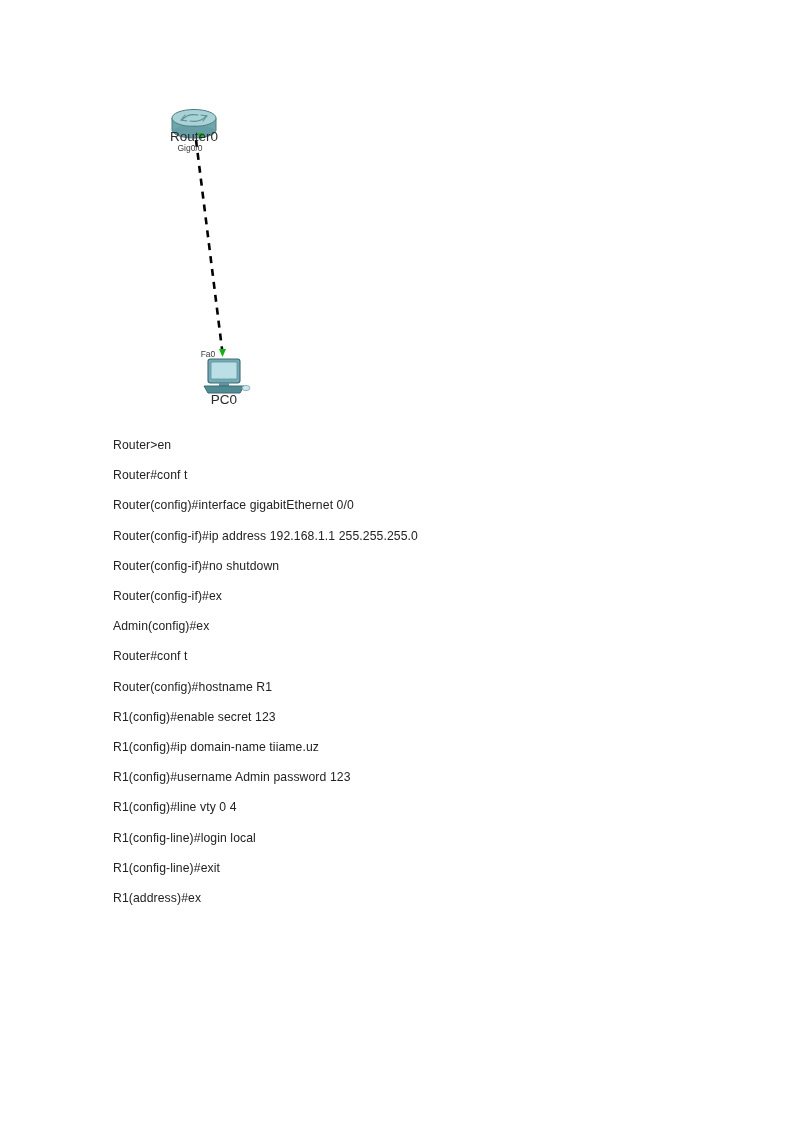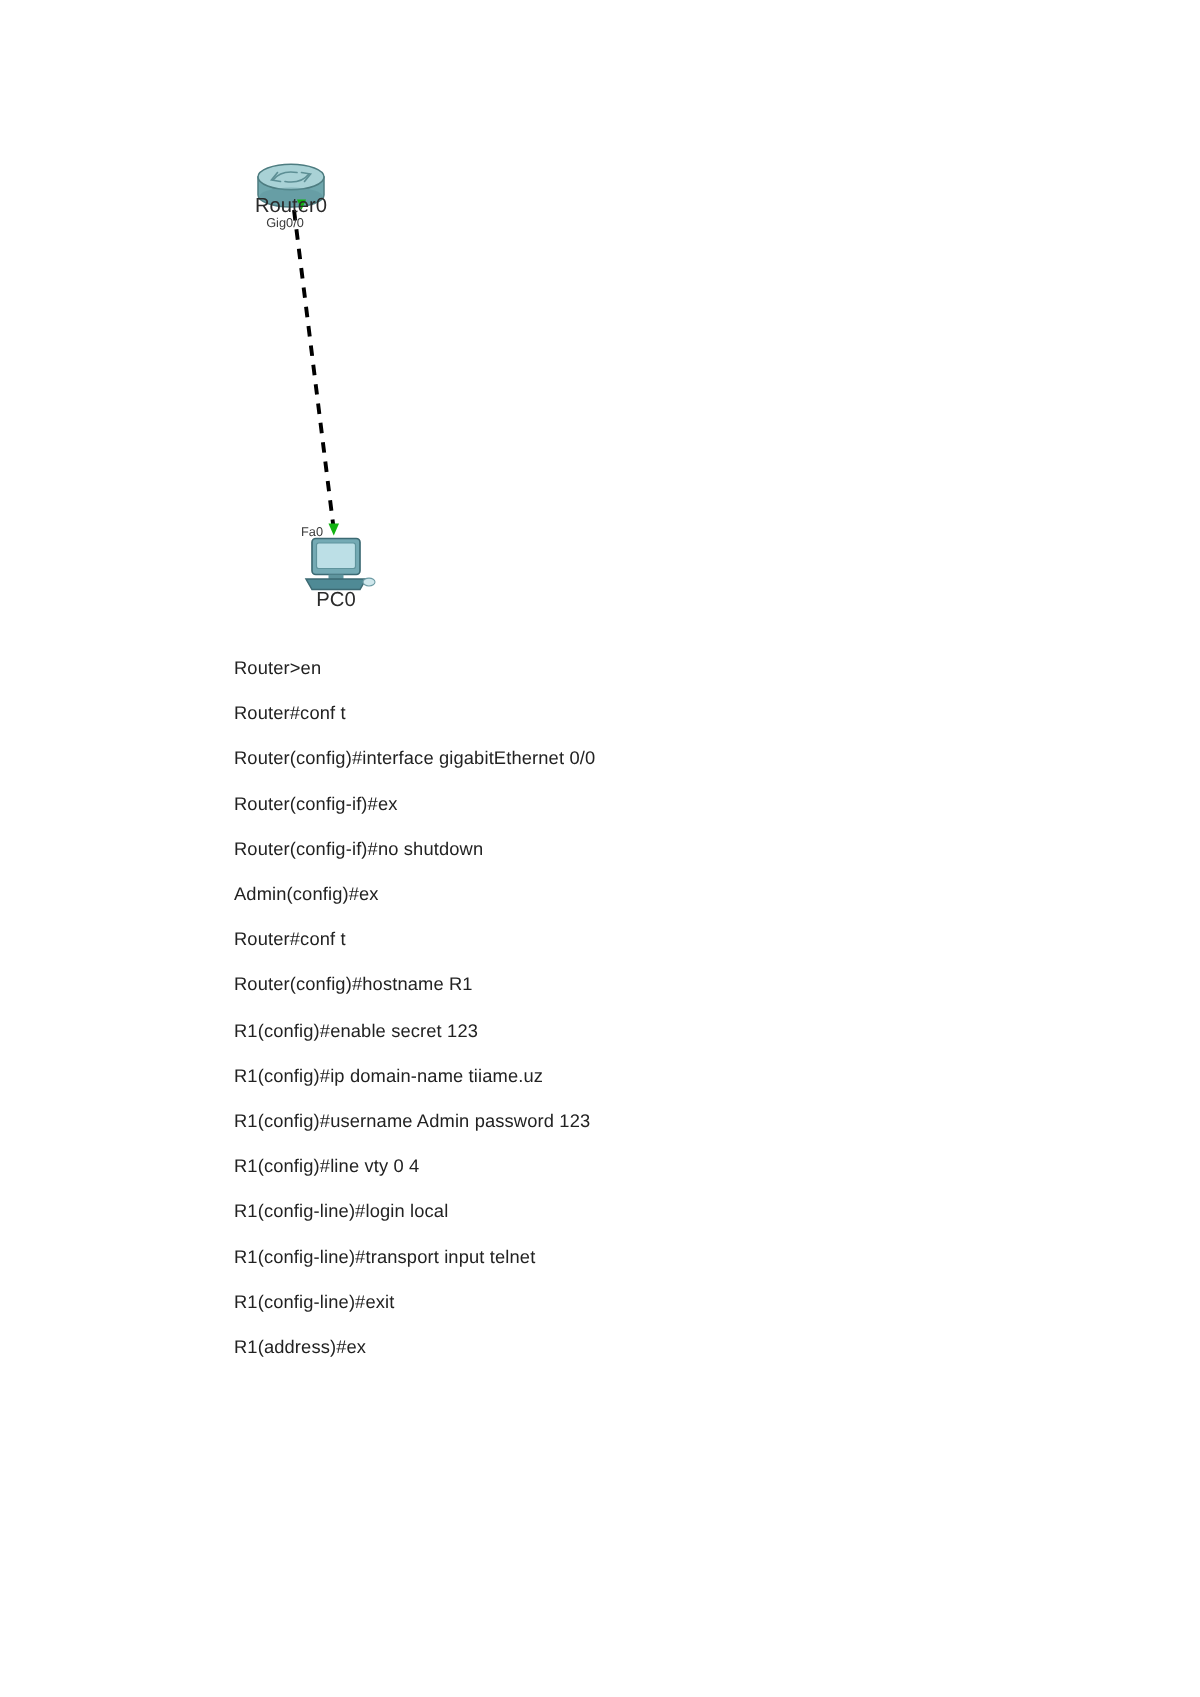--- a/index.html
+++ b/index.html
@@ -35,21 +35,20 @@
     top: 430px;
     width: 620px;
   }
   .cli-line {
     font-family: "Liberation Sans", sans-serif;
     font-size: 12.2px;
     line-height: 30.2px;
     color: #222222;
     white-space: pre;
     letter-spacing: 0.1px;
-    margin-left: 43px;
   }
 </style>
 </head>
 <body>
 
 <div id="topology">
   <svg width="800" height="420" viewBox="0 0 800 420" xmlns="http://www.w3.org/2000/svg">
 
     <line x1="196" y1="140" x2="223" y2="357" stroke="#000000" stroke-width="2.6" stroke-dasharray="7 6"></line>
 
@@ -94,26 +93,26 @@
       <text x="224" y="404" text-anchor="middle" font-family="Liberation Sans, sans-serif" font-size="13.5" fill="#2a2a2a">PC0</text>
     </g>
 
   </svg>
 </div>
 
 <div id="cli-transcript">
     <div class="cli-line">Router&gt;en</div>
     <div class="cli-line">Router#conf t</div>
     <div class="cli-line">Router(config)#interface gigabitEthernet 0/0</div>
+    <div class="cli-line">Router(config-if)#ip address 192.168.1.1 255.255.255.0</div>
+    <div class="cli-line">Router(config-if)#no shutdown</div>
     <div class="cli-line">Router(config-if)#ex</div>
-    <div class="cli-line">Router(config-if)#no shutdown</div>
     <div class="cli-line">Admin(config)#ex</div>
     <div class="cli-line">Router#conf t</div>
     <div class="cli-line">Router(config)#hostname R1</div>
     <div class="cli-line">R1(config)#enable secret 123</div>
     <div class="cli-line">R1(config)#ip domain-name tiiame.uz</div>
     <div class="cli-line">R1(config)#username Admin password 123</div>
     <div class="cli-line">R1(config)#line vty 0 4</div>
     <div class="cli-line">R1(config-line)#login local</div>
-    <div class="cli-line">R1(config-line)#transport input telnet</div>
     <div class="cli-line">R1(config-line)#exit</div>
     <div class="cli-line">R1(address)#ex</div>
   </div>
 
 </body></html>

